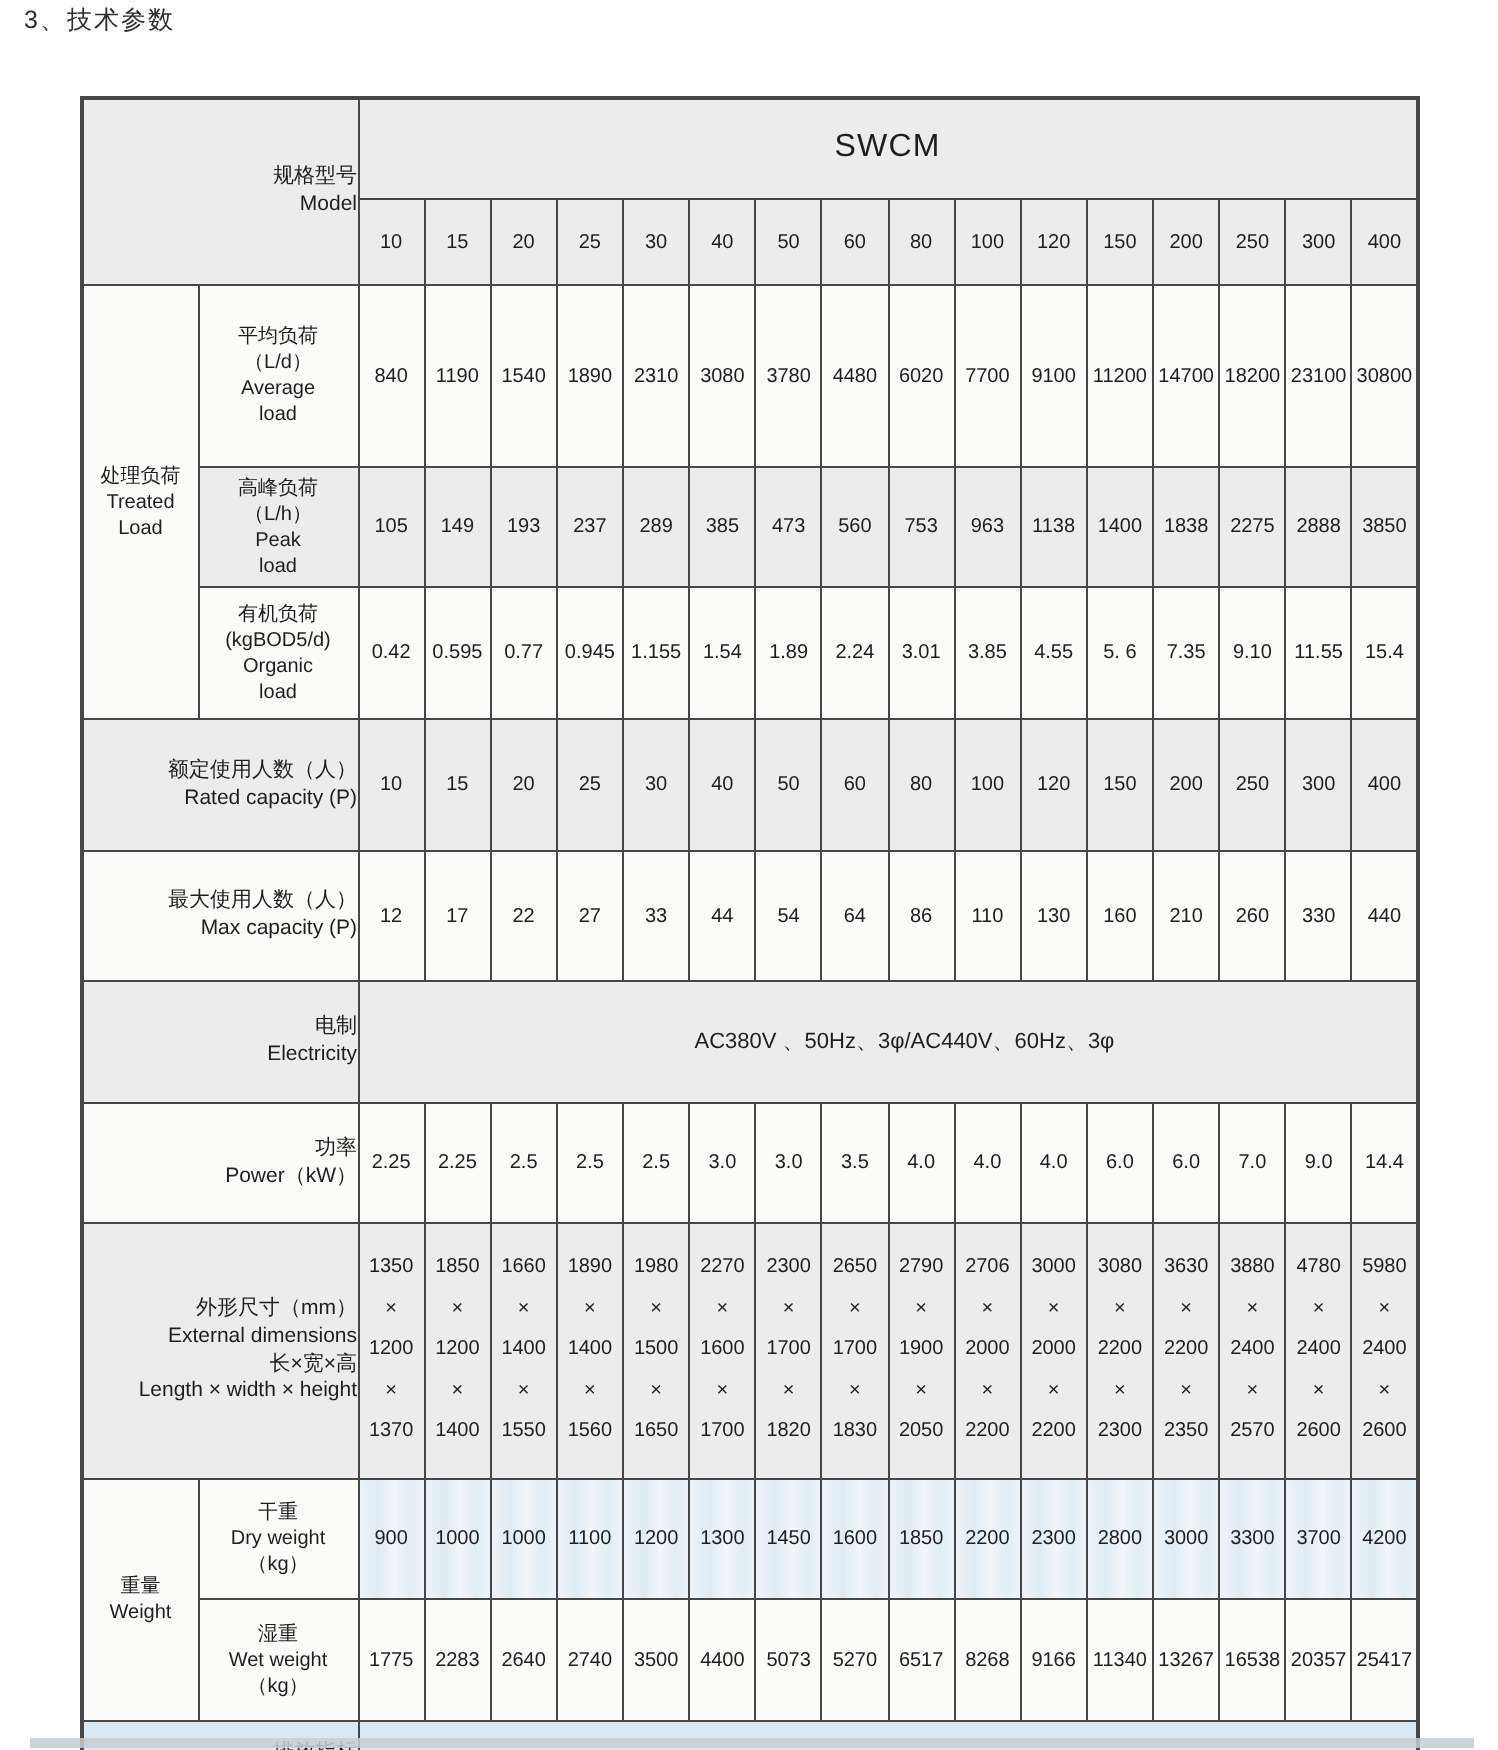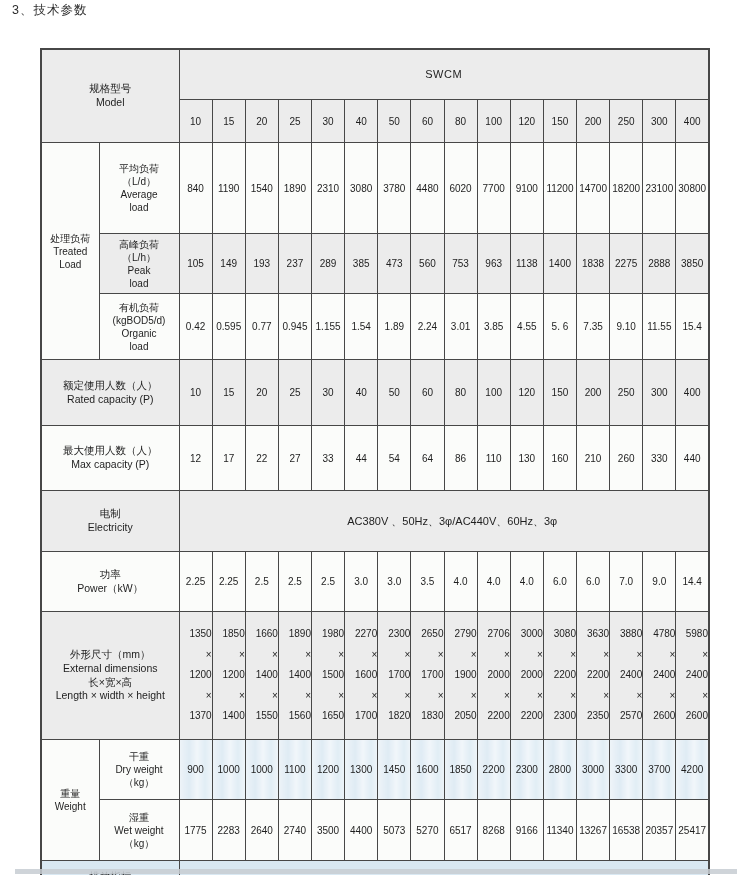--- a/index.html
+++ b/index.html
@@ -26,24 +26,24 @@
   }
   col.c1{width:58px}
   col.c2{width:80px}
   
   tr.rg > td{background:#ececec;}
   tr.rw > td{background:#fbfcfa;}
   tr.rb > td{background:#d9e8f2;}
   tr.dry > td.num{background:linear-gradient(90deg,#eef4f8 0%,#dfebf4 30%,#f1f6fa 55%,#e1edf5 80%,#eef4f8 100%);}
   td.sub{background:#ececec;}
   td.group{background:#fbfcfa;}
-  td.brand{font-size:11px;letter-spacing:.6px;}
-  td.mh,td.lbl2{font-size:10.5px;}
+  td.brand{font-size:16px;letter-spacing:.6px;}
+  td.mh,td.lbl2{font-size:10.5px;text-align:right;}
   td.wide{font-size:11px;padding-left:17px;}
-  td.dims{line-height:2.05;text-align:right;}
+  td.dims{line-height:2.05;}
   
   tr.h47 td{height:47px} tr.h40 td{height:40px} tr.h88 td{height:88px}
   tr.h57 td{height:57px} tr.h63 td{height:63px} tr.h62 td{height:62px}
   tr.h58 td{height:58px} tr.h125 td{height:125px} tr.h43 td{height:43px}
   .bottom-strip{
     position:absolute;left:15px;top:869px;width:722px;height:5px;
     background:#c7cdd2;opacity:.85;
   }
 </style>
 </head>

